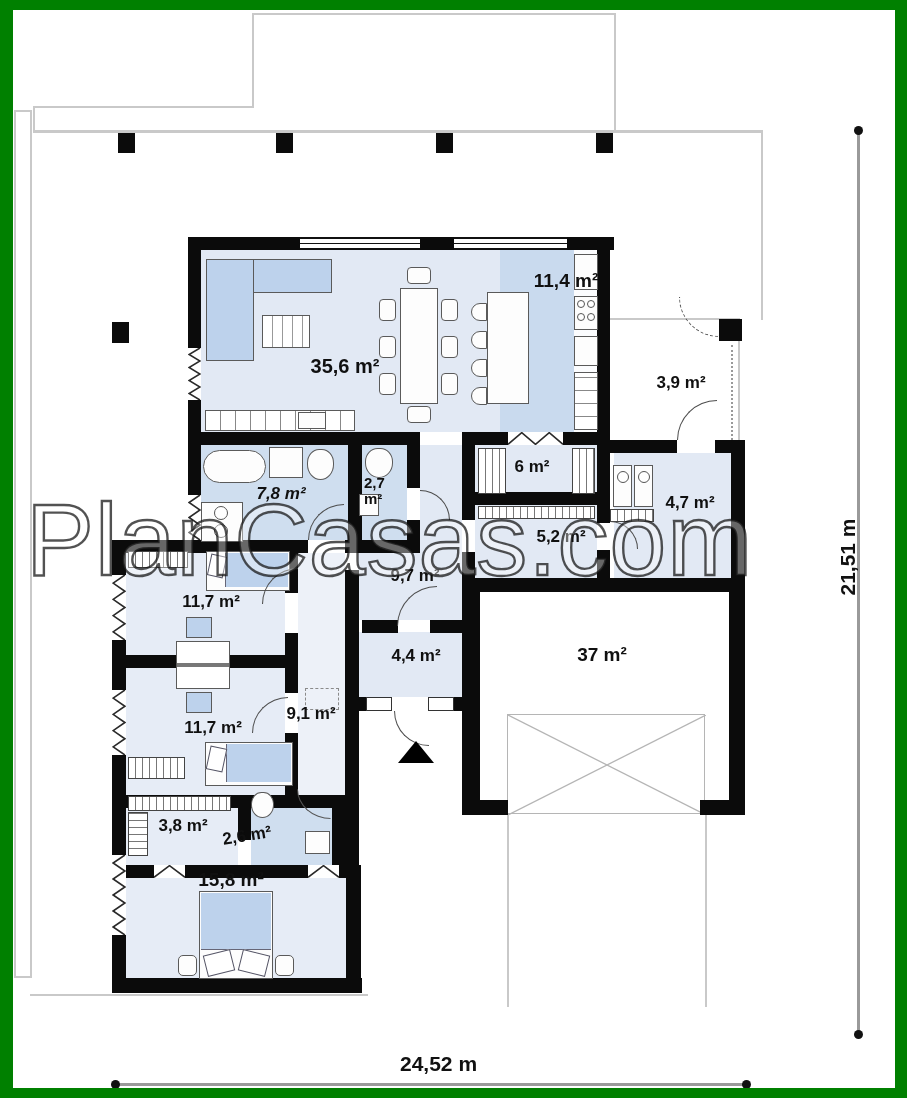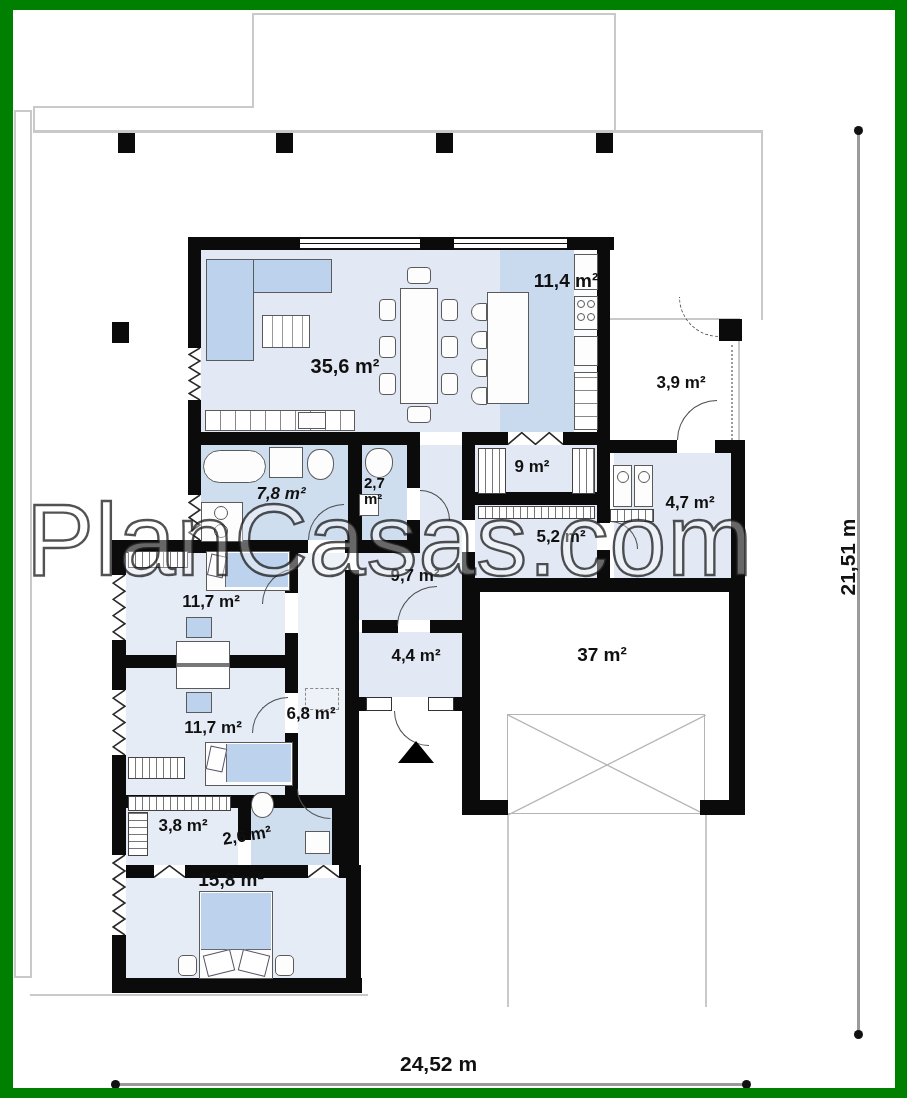--- a/index.html
+++ b/index.html
@@ -146,30 +146,30 @@
       <line x1="0" y1="0" x2="198" y2="100" stroke="#b5b5b5" stroke-width="1.3"></line>
       <line x1="198" y1="0" x2="0" y2="100" stroke="#b5b5b5" stroke-width="1.3"></line>
     </svg>
   </div>
 
   <div id="arrow" style="left:398px;top:741px;"></div>
 
   <div class="rlabel big" style="left:345px;top:366px;">35,6 m²</div>
   <div class="rlabel med" style="left:538px;top:281px;margin-left:28px;">11,4 m²</div>
   <div class="rlabel" style="left:681px;top:383px;">3,9 m²</div>
-  <div class="rlabel" style="left:532px;top:467px;">9 m²</div>
+  <div class="rlabel" style="left:532px;top:467px;">6 m²</div>
   <div class="rlabel" style="left:690px;top:503px;">4,7 m²</div>
   <div class="rlabel" style="left:561px;top:537px;">5,2 m²</div>
   <div class="rlabel" style="left:281px;top:494px;font-style:italic;">7,8 m²</div>
   <div class="rlabel wrap" style="left:383px;top:491px;font-size:15px;">2,7 m²</div>
   <div class="rlabel" style="left:415px;top:576px;">9,7 m²</div>
   <div class="rlabel" style="left:211px;top:602px;">11,7 m²</div>
   <div class="rlabel" style="left:416px;top:656px;">4,4 m²</div>
   <div class="rlabel med" style="left:602px;top:655px;">37 m²</div>
-  <div class="rlabel" style="left:311px;top:714px;">6,8 m²</div>
+  <div class="rlabel" style="left:311px;top:714px;">9,1 m²</div>
   <div class="rlabel" style="left:213px;top:728px;">11,7 m²</div>
   <div class="rlabel" style="left:183px;top:826px;">3,8 m²</div>
   <div class="rlabel" style="left:247px;top:836px;transform:translate(-50%,-50%) rotate(-9deg);">2,6 m²</div>
   <div class="rlabel med" style="left:231px;top:880px;">15,8 m²</div>
 
   <div class="dim" style="left:115px;top:1083px;width:632px;height:3px;"></div>
   <div class="dot" style="left:111px;top:1080px;"></div>
   <div class="dot" style="left:742px;top:1080px;"></div>
   <div class="dimlabel" style="left:400px;top:1052px;">24,52 m</div>
   <div class="dim" style="left:857px;top:130px;width:3px;height:905px;"></div>

